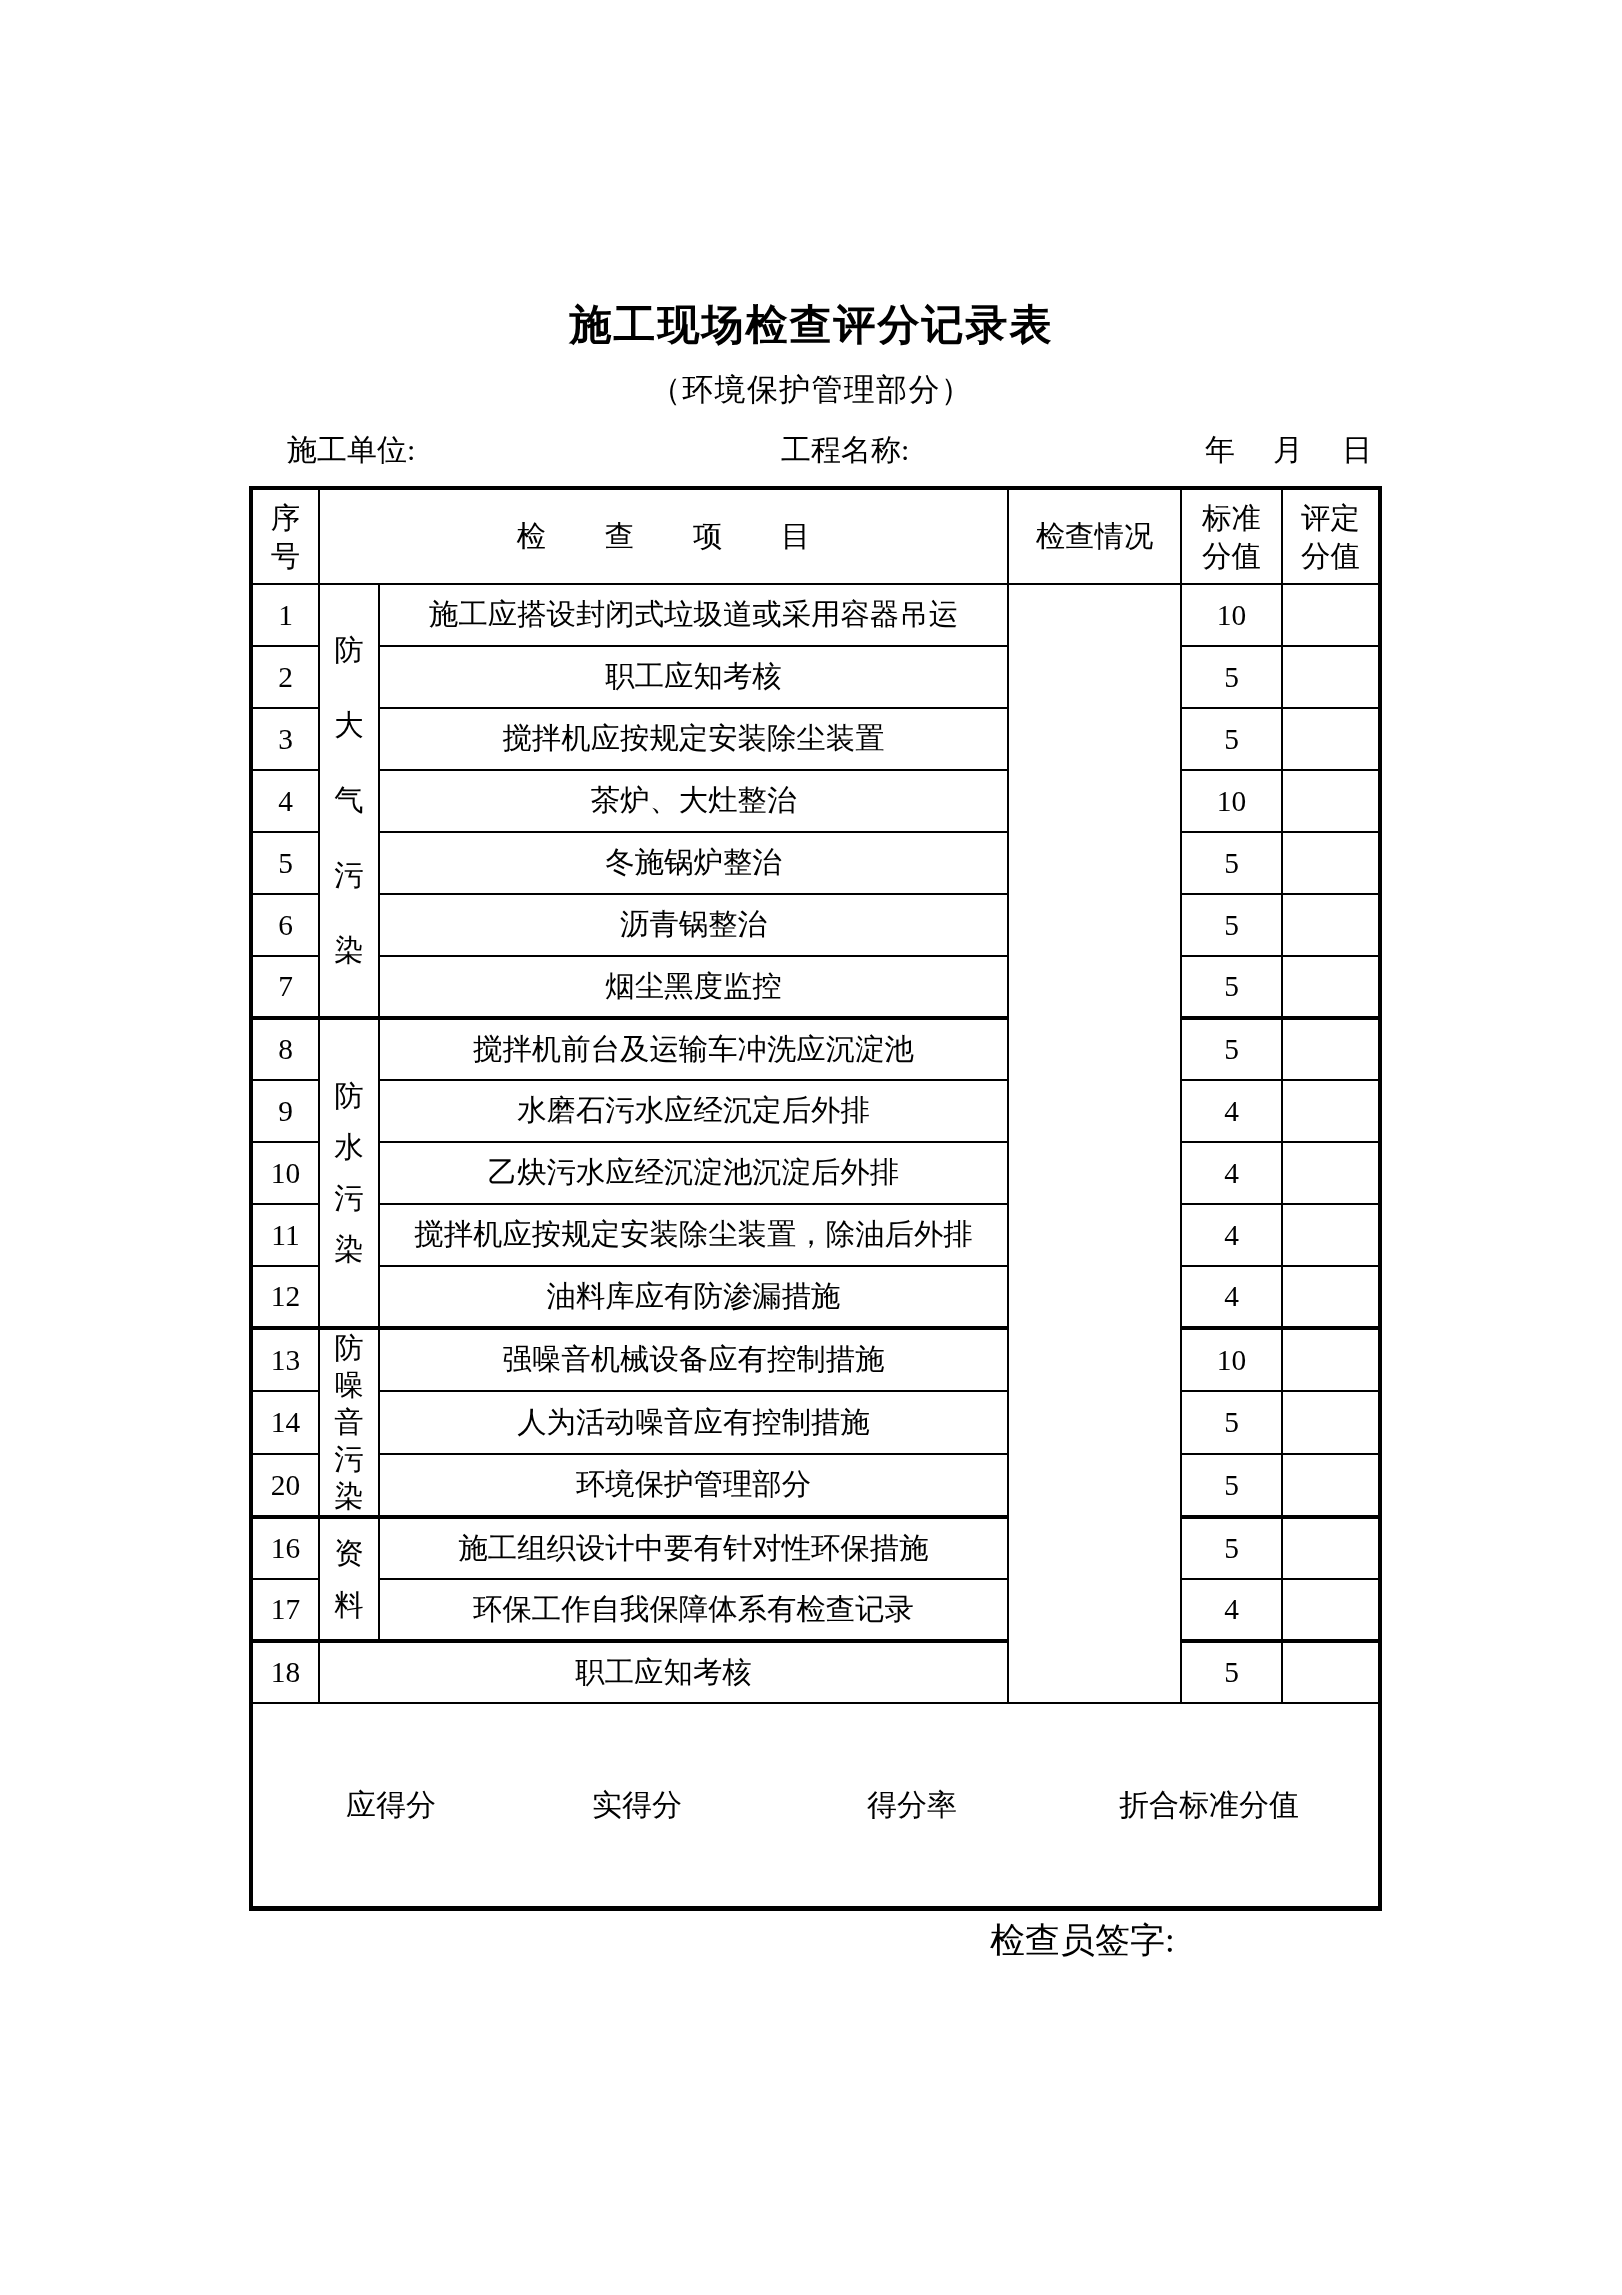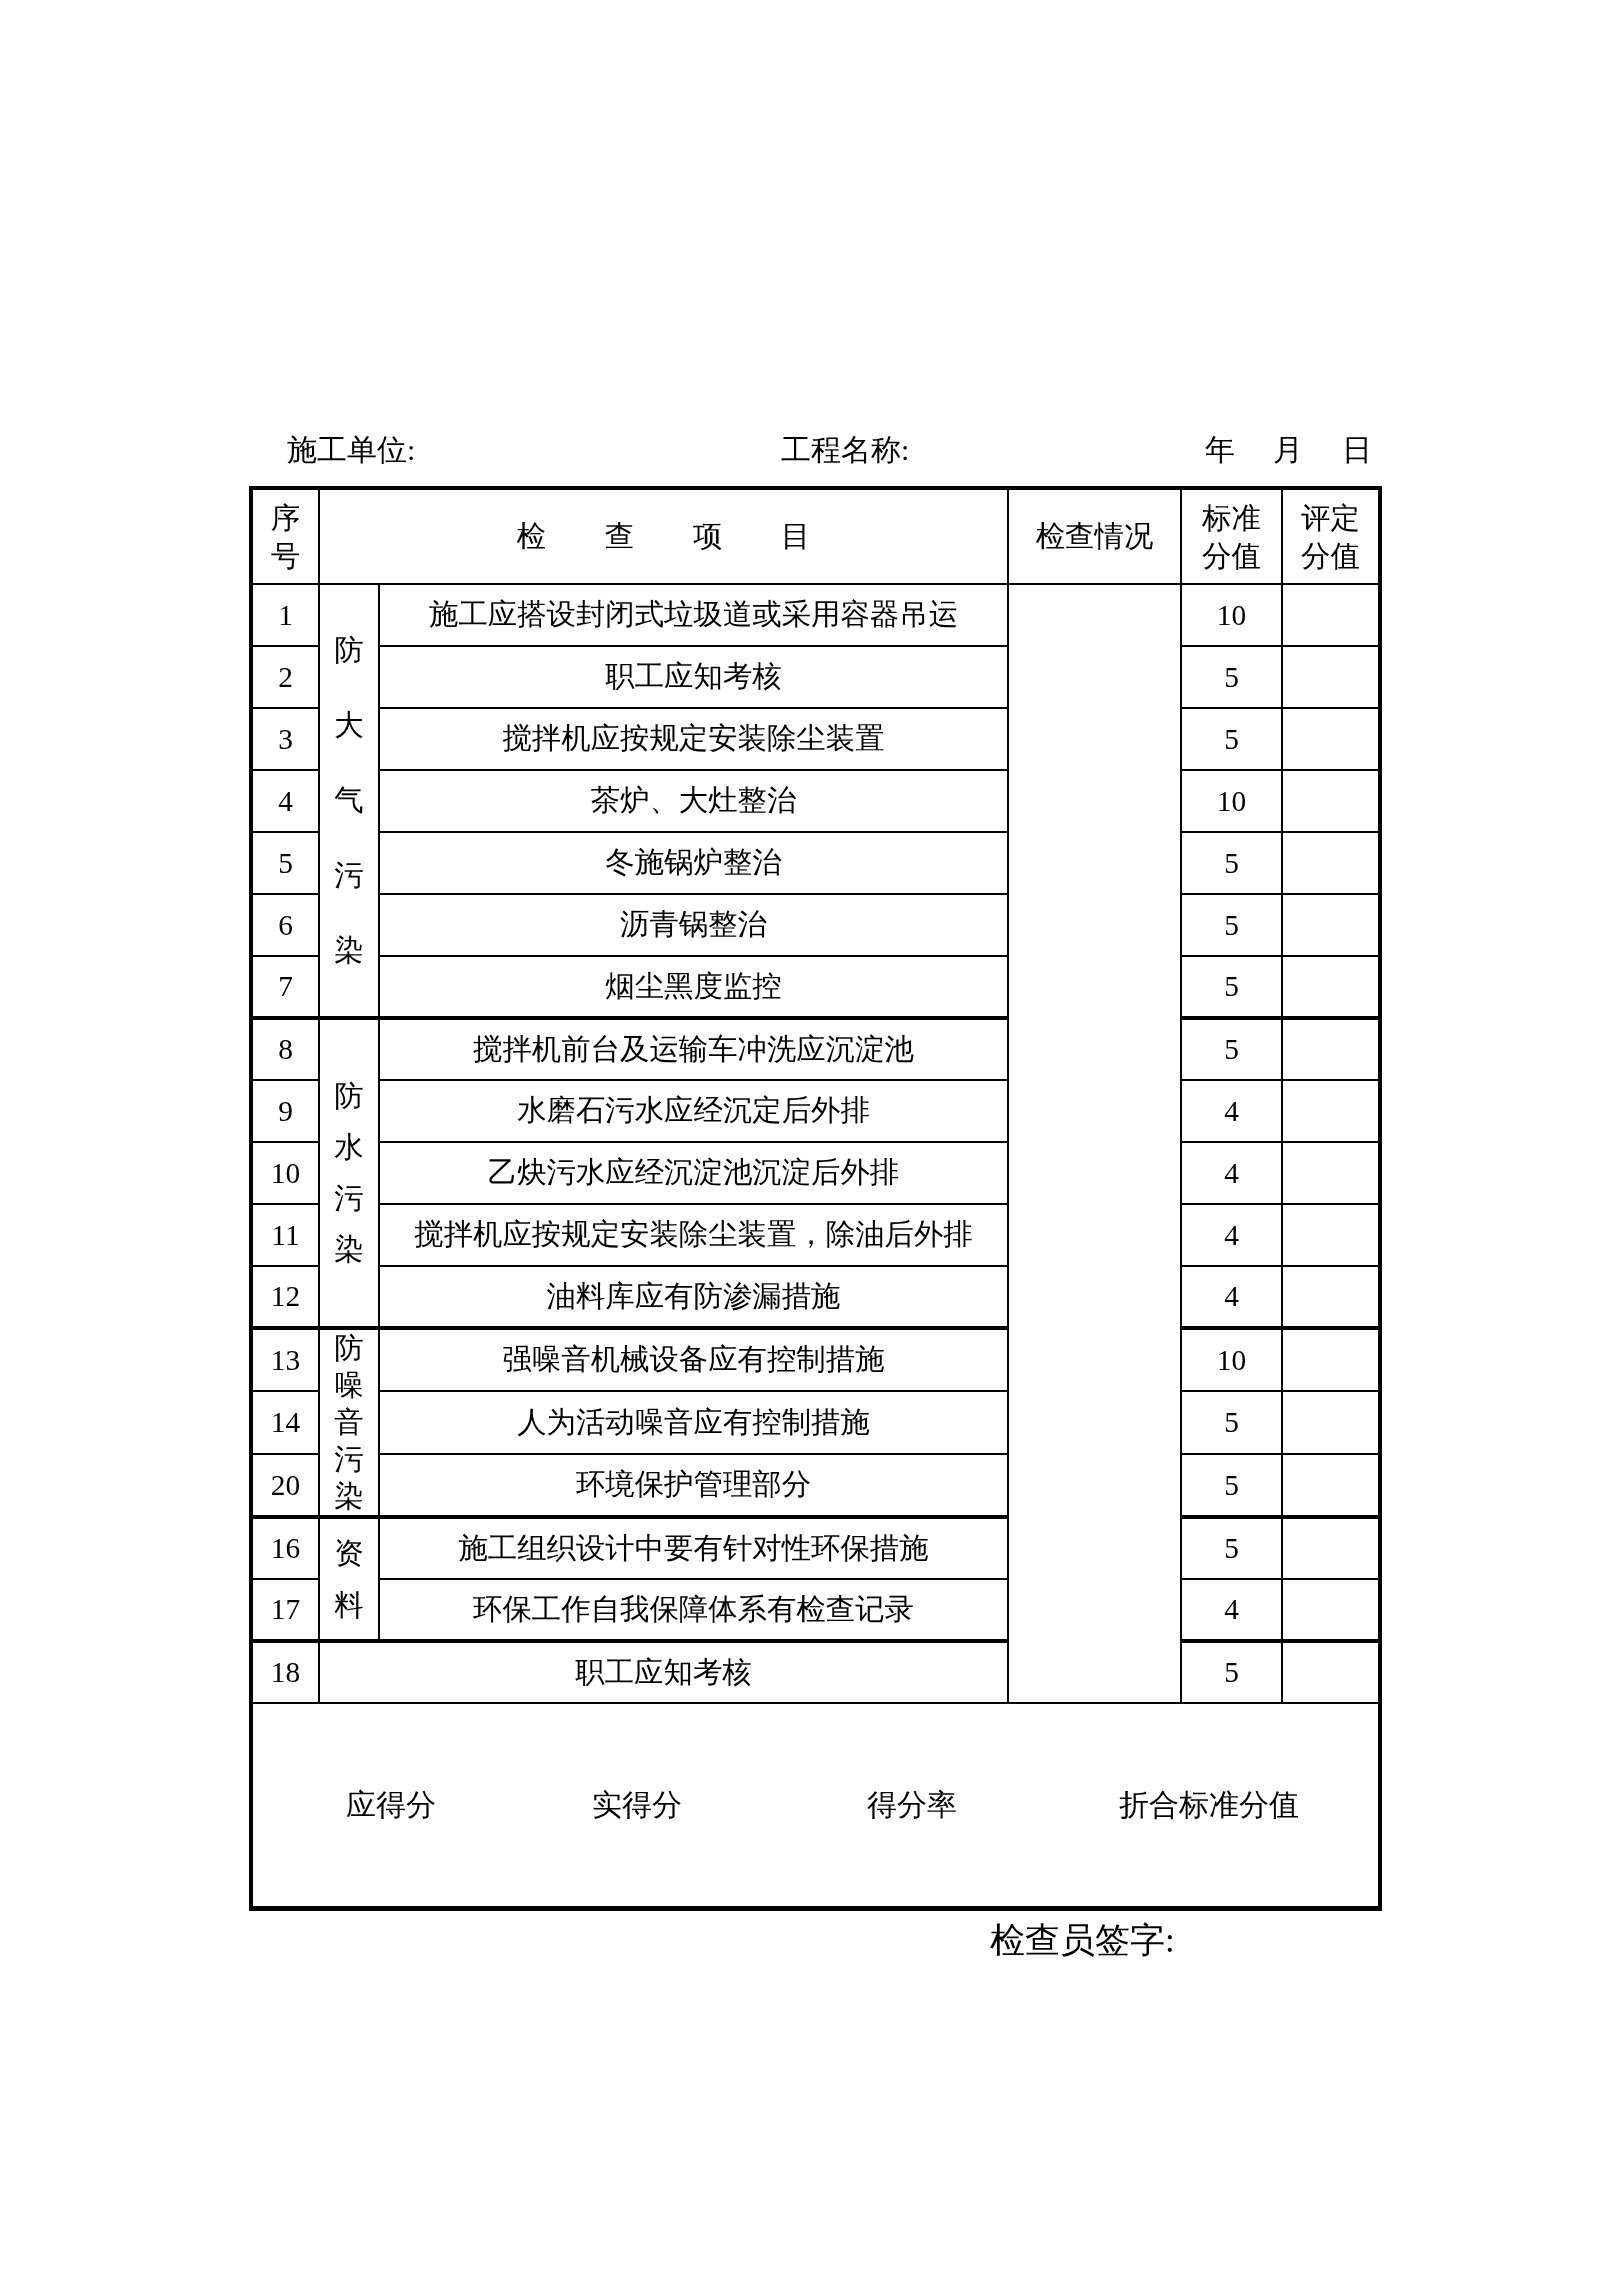--- a/index.html
+++ b/index.html
@@ -79,20 +79,22 @@
   .sign{
     position:absolute;left:990px;top:1917px;
     font-size:35px;white-space:nowrap;
   }
 </style>
 </head>
 <body>
 
 <div class="page">
 
+  <h1 class="title">施工现场检查评分记录表</h1>
+  <div class="subtitle">（环境保护管理部分）</div>
 
   <div class="info-row">
     <span class="info-unit">施工单位:</span>
     <span class="info-project">工程名称:</span>
     <span class="info-year">年</span>
     <span class="info-month">月</span>
     <span class="info-day">日</span>
   </div>
 
   <table class="score">

